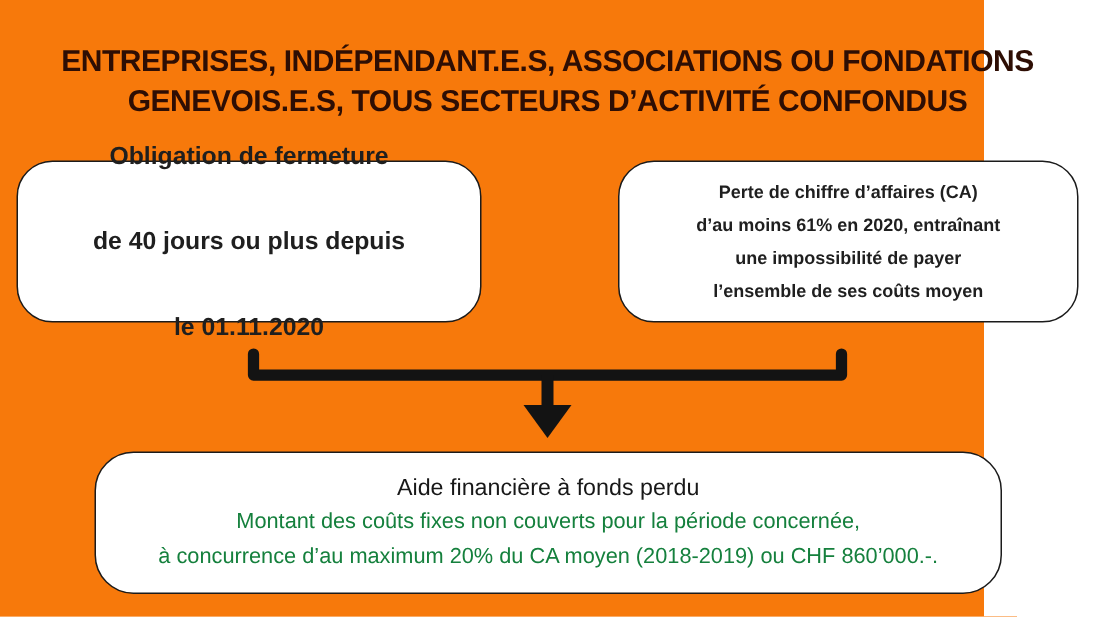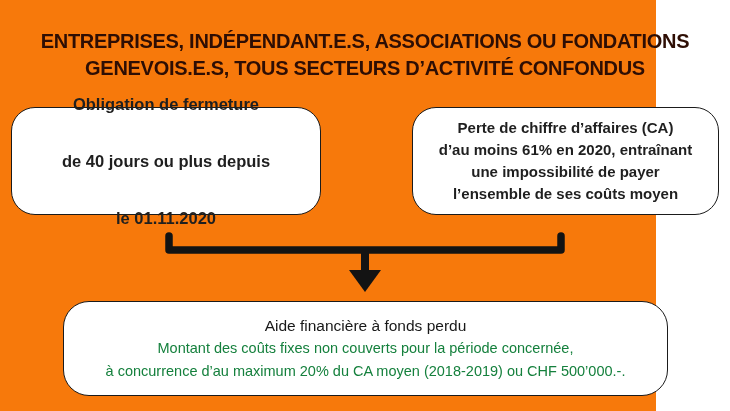--- a/index.html
+++ b/index.html
@@ -49,21 +49,21 @@
     font-weight: 700;
     line-height: 25px;
     gap: 32px;
   }
 
   .box-right {
     left: 412px;
     top: 107px;
     width: 307px;
     height: 108px;
-    font-size: 15px;
+    font-size: 12px;
     font-weight: 700;
     line-height: 22px;
   }
 
   .box-bottom {
     left: 63px;
     top: 301px;
     width: 605px;
     height: 95px;
     border-radius: 26px;
@@ -114,16 +114,16 @@
 
   <svg class="connector-svg" viewBox="0 0 730 411" xmlns="http://www.w3.org/2000/svg">
     <path d="M 169 236 L 169 250 L 561 250 L 561 236" fill="none" stroke="#131313" stroke-width="7.5" stroke-linecap="round" stroke-linejoin="round"></path>
     <line x1="365" y1="250" x2="365" y2="272" stroke="#131313" stroke-width="8"></line>
     <polygon points="349,270 381,270 365,292" fill="#131313"></polygon>
   </svg>
 
   <div class="wbox box-bottom">
     <div class="bb-title">Aide financière à fonds perdu</div>
     <div class="bb-line">Montant des coûts fixes non couverts pour la période concernée,</div>
-    <div class="bb-line">à concurrence d’au maximum 20% du CA moyen (2018-2019) ou CHF 500’000.-.</div>
+    <div class="bb-line">à concurrence d’au maximum 20% du CA moyen (2018-2019) ou CHF 860’000.-.</div>
   </div>
 
 </div>
 
 </body></html>

